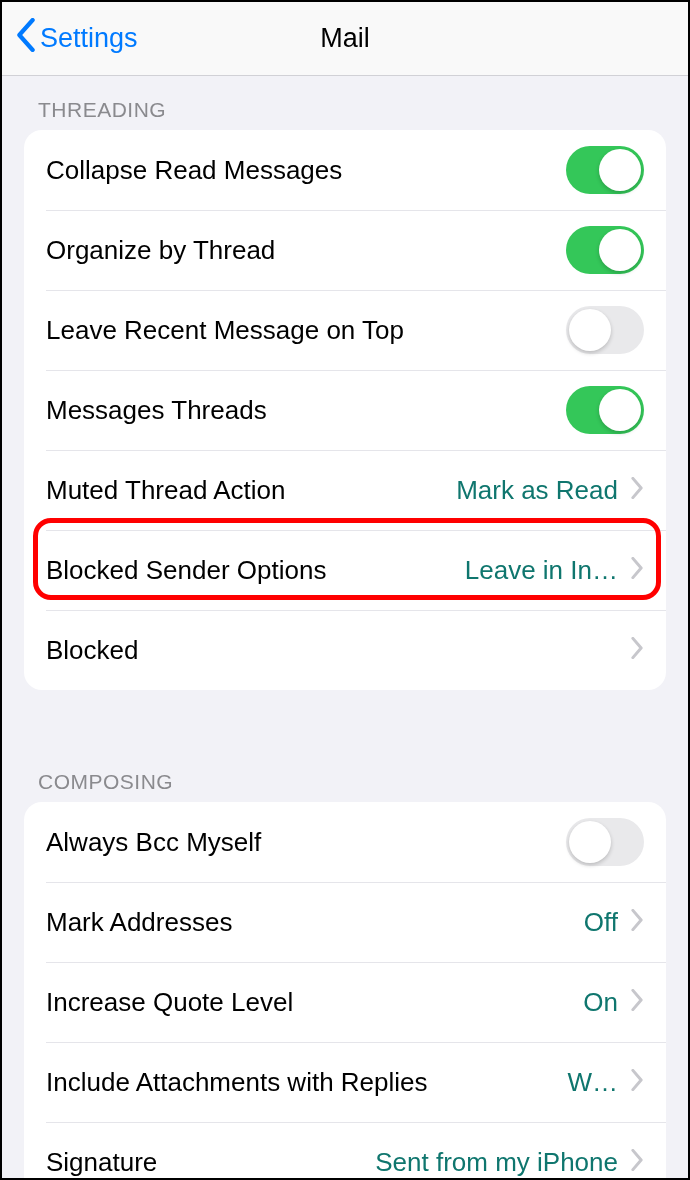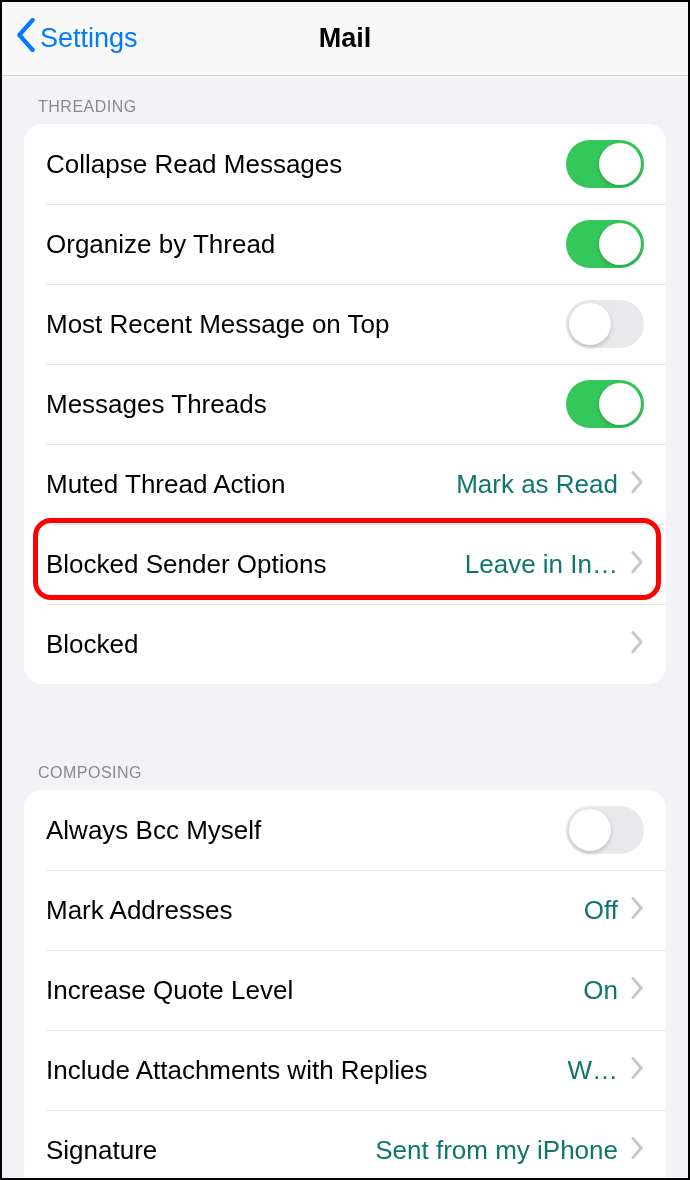--- a/index.html
+++ b/index.html
@@ -31,27 +31,27 @@
     font-size: 27px;
     padding-left: 14px;
     cursor: pointer;
   }
   .nav-back svg { margin-right: 4px; }
   .nav-title {
     position: absolute;
     left: 0; right: 0;
     text-align: center;
     font-size: 27px;
-    font-weight: 700;
+    font-weight: 400;
     pointer-events: none;
   }
 
   
   .section-header {
-    font-size: 16px;
+    font-size: 21px;
     color: #8a8a8e;
     padding: 22px 36px 8px;
     letter-spacing: 0.5px;
   }
 
   
   .group {
     background: #fff;
     border-radius: 18px;
     margin: 0 22px;
@@ -160,21 +160,21 @@
 
   <div class="row">
     <span class="row-label">Organize by Thread</span>
     <span class="spacer"></span>
     <span class="toggle on">
         <span class="knob"></span>
       </span>
   </div>
 
   <div class="row">
-    <span class="row-label">Most Recent Message on Top</span>
+    <span class="row-label">Leave Recent Message on Top</span>
     <span class="spacer"></span>
     <span class="toggle off">
         <span class="knob"></span>
       </span>
   </div>
 
   <div class="row">
     <span class="row-label">Messages Threads</span>
     <span class="spacer"></span>
     <span class="toggle on">

